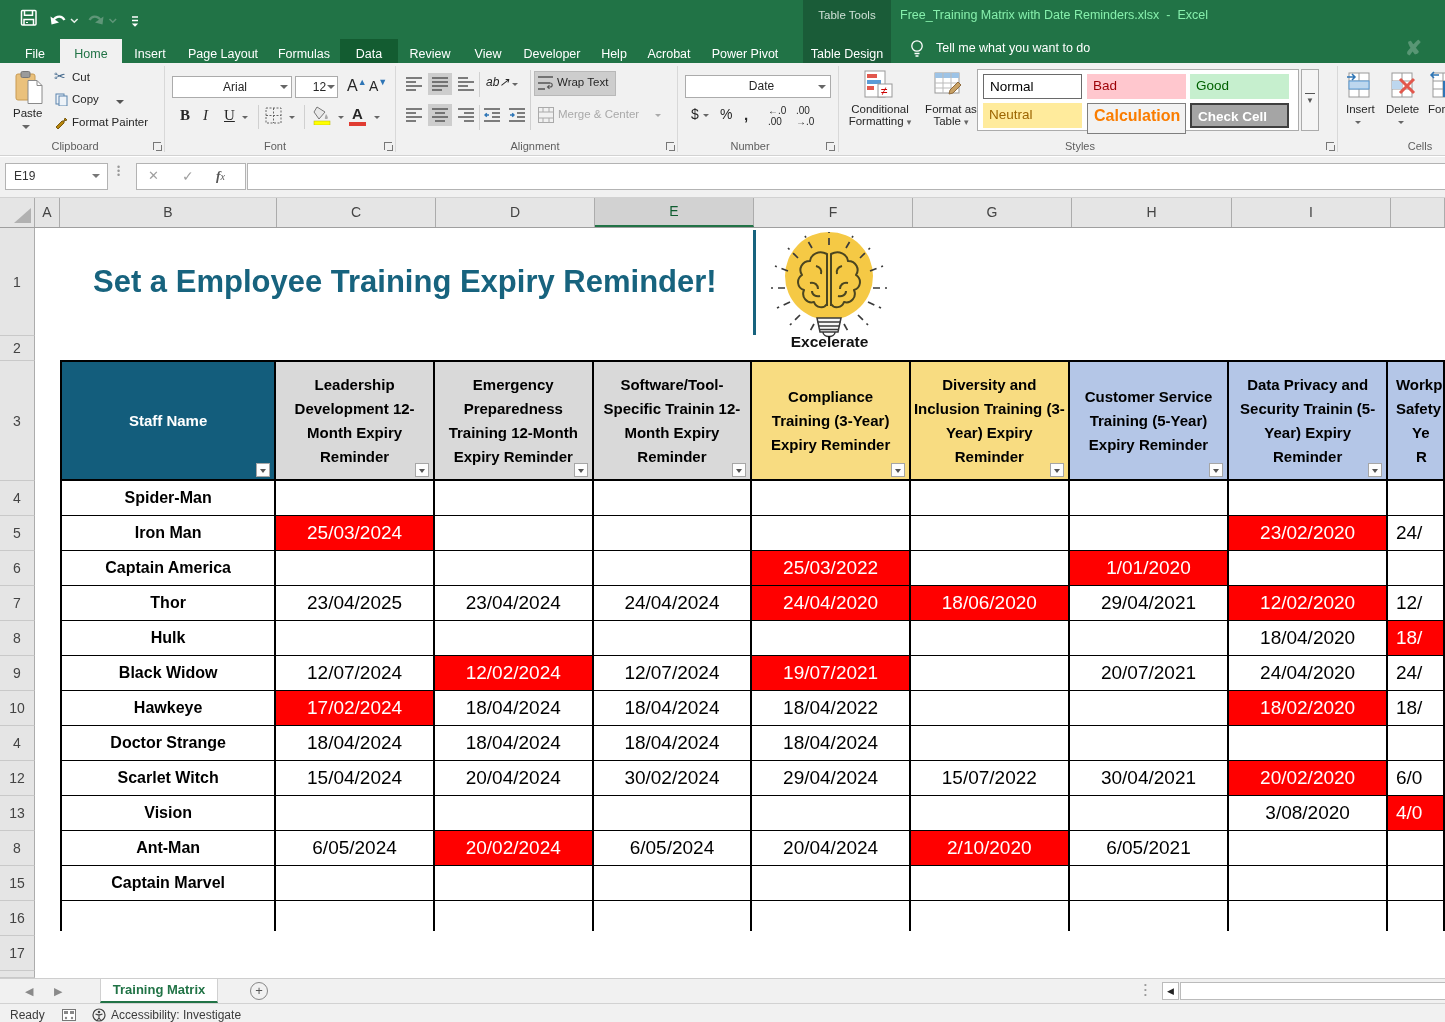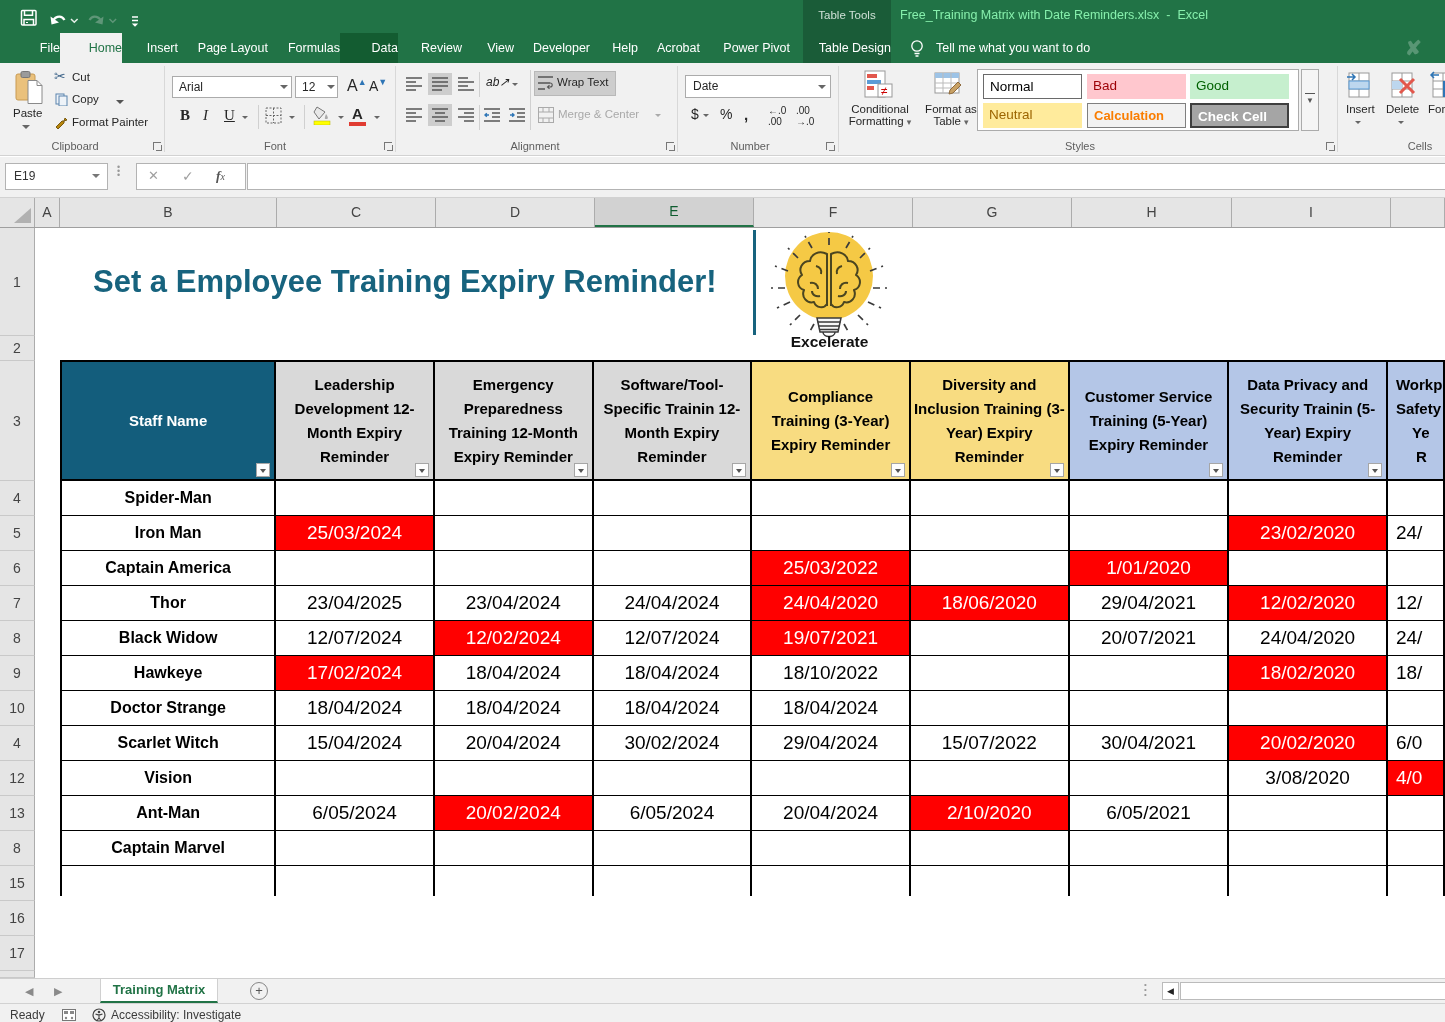--- a/index.html
+++ b/index.html
@@ -1,33 +1,33 @@
 <!DOCTYPE html>
 <html><head><meta charset="utf-8">
 <style>
 * { margin:0; padding:0; box-sizing:border-box; }
 html,body { width:1445px; height:1022px; overflow:hidden; font-family:"Liberation Sans", sans-serif; }
 body { position:relative; background:#fff; }
 .abs { position:absolute; }
 
 #titlebar { left:0; top:0; width:1445px; height:63px; background:#217346; }
-.ttab { position:absolute; top:33px; height:30px; line-height:30px; color:#fff; font-size:12.5px; text-align:right; }
+.ttab { position:absolute; top:39px; height:30px; line-height:30px; color:#fff; font-size:12.5px; text-align:center; }
 #darkblock { position:absolute; left:803px; top:0; width:88px; height:63px; background:#1a5c38; }
 #tabhome { background:#f1f1f1; color:#217346; }
 #tabdata { background:#135c31; }
 .qat { position:absolute; top:6px; color:#fff; }
 
 #ribbon { left:0; top:63px; width:1445px; height:93px; background:#f1f1f1; border-bottom:1px solid #d2d2d2; }
 .gsep { position:absolute; top:3px; width:1px; height:86px; background:#d8d8d8; }
 .glabel { position:absolute; top:77px; font-size:11px; color:#5e5e5e; text-align:center; }
 .launcher { position:absolute; top:77px; width:12px; height:12px; }
 .launcher:before { content:""; position:absolute; left:2px; top:2px; width:7px; height:7px; border-left:1.5px solid #777; border-top:1.5px solid #777; }
 .launcher:after { content:""; position:absolute; left:5px; top:5px; width:5px; height:5px; border-right:1.5px solid #777; border-bottom:1.5px solid #777; }
 .rlab { position:absolute; font-size:11.5px; color:#262626; }
-.combo { position:absolute; background:#fff; border:1px solid #ababab; font-size:12px; color:#262626; }
+.combo { position:absolute; background:#fff; border:1px solid #ababab; font-size:12px; color:#262626;text-align:center; }
 .carr { position:absolute; width:0; height:0; border-left:4px solid transparent; border-right:4px solid transparent; border-top:4px solid #666; }
 .pressed { background:#cdcdcd; border:1px solid #b8b8b8; }
 .grytxt { color:#a9a9a9; }
 
 #fbar { left:0; top:157px; width:1445px; height:41px; background:#f1f1f1; border-bottom:1px solid #d2d2d2; }
 .wbox { position:absolute; background:#fff; border:1px solid #b3b3b3; }
 
 #colhead { left:0; top:198px; width:1445px; height:30px; background:#e5e5e5; border-bottom:1px solid #9f9f9f; }
 .chd { position:absolute; top:0; height:29px; line-height:29px; text-align:center; font-size:14px; color:#444; border-right:1px solid #acacac; }
 
@@ -244,21 +244,21 @@
 <rect x="1" y="3" width="24" height="5" fill="#9dc3e6"></rect>
 <path d="M1 13 h24 M1 18 h24 M9 3 v20 M17 3 v20" stroke="#bbb"></path>
 <path d="M16 20 l8-8 3 3 -8 8 -4 1z" fill="#c8a165" stroke="#8f6b3e"></path>
     </svg>
 <div class="rlab" style="left:916px;top:40px;width:70px;text-align:center;">Format as<br>Table <span style="font-size:9px;color:#666">▾</span></div>
 <div class="abs" style="left:977px;top:6px;width:322px;height:62px;background:#fff;border:1px solid #ababab;"></div>
 <div class="abs" style="left:983px;top:11px;width:99px;height:25px;background:#fff;color:#000;border:1.5px solid #6a6a6a;font-size:13.5px;font-weight:normal;line-height:23px;padding-left:6px;">Normal</div>
 <div class="abs" style="left:1087px;top:11px;width:99px;height:25px;background:#ffc7ce;color:#9c0006;border:none;font-size:13.5px;font-weight:normal;line-height:23px;padding-left:6px;">Bad</div>
 <div class="abs" style="left:1190px;top:11px;width:99px;height:25px;background:#c6efce;color:#006100;border:none;font-size:13.5px;font-weight:normal;line-height:23px;padding-left:6px;">Good</div>
 <div class="abs" style="left:983px;top:40px;width:99px;height:25px;background:#ffeb9c;color:#9c6500;border:none;font-size:13.5px;font-weight:normal;line-height:23px;padding-left:6px;">Neutral</div>
-<div class="abs" style="left:1087px;top:40px;width:99px;height:25px;background:#f2f2f2;color:#fa7d00;border:1px solid #7f7f7f;font-size:13px;font-weight:bold;line-height:23px;padding-left:6px;">Calculation</div>
+<div class="abs" style="left:1087px;top:40px;width:99px;height:31px;background:#f2f2f2;color:#fa7d00;border:1px solid #7f7f7f;font-size:16px;font-weight:bold;line-height:23px;padding-left:6px;">Calculation</div>
 <div class="abs" style="left:1190px;top:40px;width:99px;height:25px;background:#a5a5a5;color:#fff;border:2px solid #3f3f3f;font-size:13.5px;font-weight:bold;line-height:23px;padding-left:6px;">Check Cell</div>
 <div class="abs" style="left:1301px;top:6px;width:18px;height:62px;background:#f5f5f5;border:1px solid #ababab;"></div>
 <div class="abs" style="left:1305px;top:30px;width:10px;border-top:1.5px solid #555;"></div>
 <div class="abs" style="left:1306px;top:33px;font-size:8px;color:#555;">▼</div>
 <svg class="abs" style="left:1345px;top:8px" width="28" height="28" viewBox="0 0 28 28">
       <g stroke="#999" fill="#fff">
         <rect x="4" y="2" width="20" height="24"></rect>
         <path d="M4 10 h20 M4 18 h20 M14 2 v24" stroke="#999"></path>
       </g>
       <rect x="4" y="10" width="20" height="8" fill="#bdd7ee" stroke="#5b9bd5"></rect>
@@ -426,36 +426,47 @@
 <td class="dc" style="">23/04/2025</td>
 <td class="dc" style="">23/04/2024</td>
 <td class="dc" style="">24/04/2024</td>
 <td class="dc red" style="">24/04/2020</td>
 <td class="dc red" style="">18/06/2020</td>
 <td class="dc" style="">29/04/2021</td>
 <td class="dc red" style="">12/02/2020</td>
 <td class="dc" style="text-align:left;padding-left:8px;">12/</td>
 </tr>
 <tr style="height:35px;">
+<td class="dc nm">Hulk</td>
+<td class="dc" style=""></td>
+<td class="dc" style=""></td>
+<td class="dc" style=""></td>
+<td class="dc" style=""></td>
+<td class="dc" style=""></td>
+<td class="dc" style=""></td>
+<td class="dc" style="">18/04/2020</td>
+<td class="dc red" style="text-align:left;padding-left:8px;">18/</td>
+</tr>
+<tr style="height:35px;">
 <td class="dc nm">Black Widow</td>
 <td class="dc" style="">12/07/2024</td>
 <td class="dc red" style="">12/02/2024</td>
 <td class="dc" style="">12/07/2024</td>
 <td class="dc red" style="">19/07/2021</td>
 <td class="dc" style=""></td>
 <td class="dc" style="">20/07/2021</td>
 <td class="dc" style="">24/04/2020</td>
 <td class="dc" style="text-align:left;padding-left:8px;">24/</td>
 </tr>
 <tr style="height:35px;">
 <td class="dc nm">Hawkeye</td>
 <td class="dc red" style="">17/02/2024</td>
 <td class="dc" style="">18/04/2024</td>
 <td class="dc" style="">18/04/2024</td>
-<td class="dc" style="">18/10/2022</td>
+<td class="dc" style="">18/04/2022</td>
 <td class="dc" style=""></td>
 <td class="dc" style=""></td>
 <td class="dc red" style="">18/02/2020</td>
 <td class="dc" style="text-align:left;padding-left:8px;">18/</td>
 </tr>
 <tr style="height:35px;">
 <td class="dc nm">Doctor Strange</td>
 <td class="dc" style="">18/04/2024</td>
 <td class="dc" style="">18/04/2024</td>
 <td class="dc" style="">18/04/2024</td>

